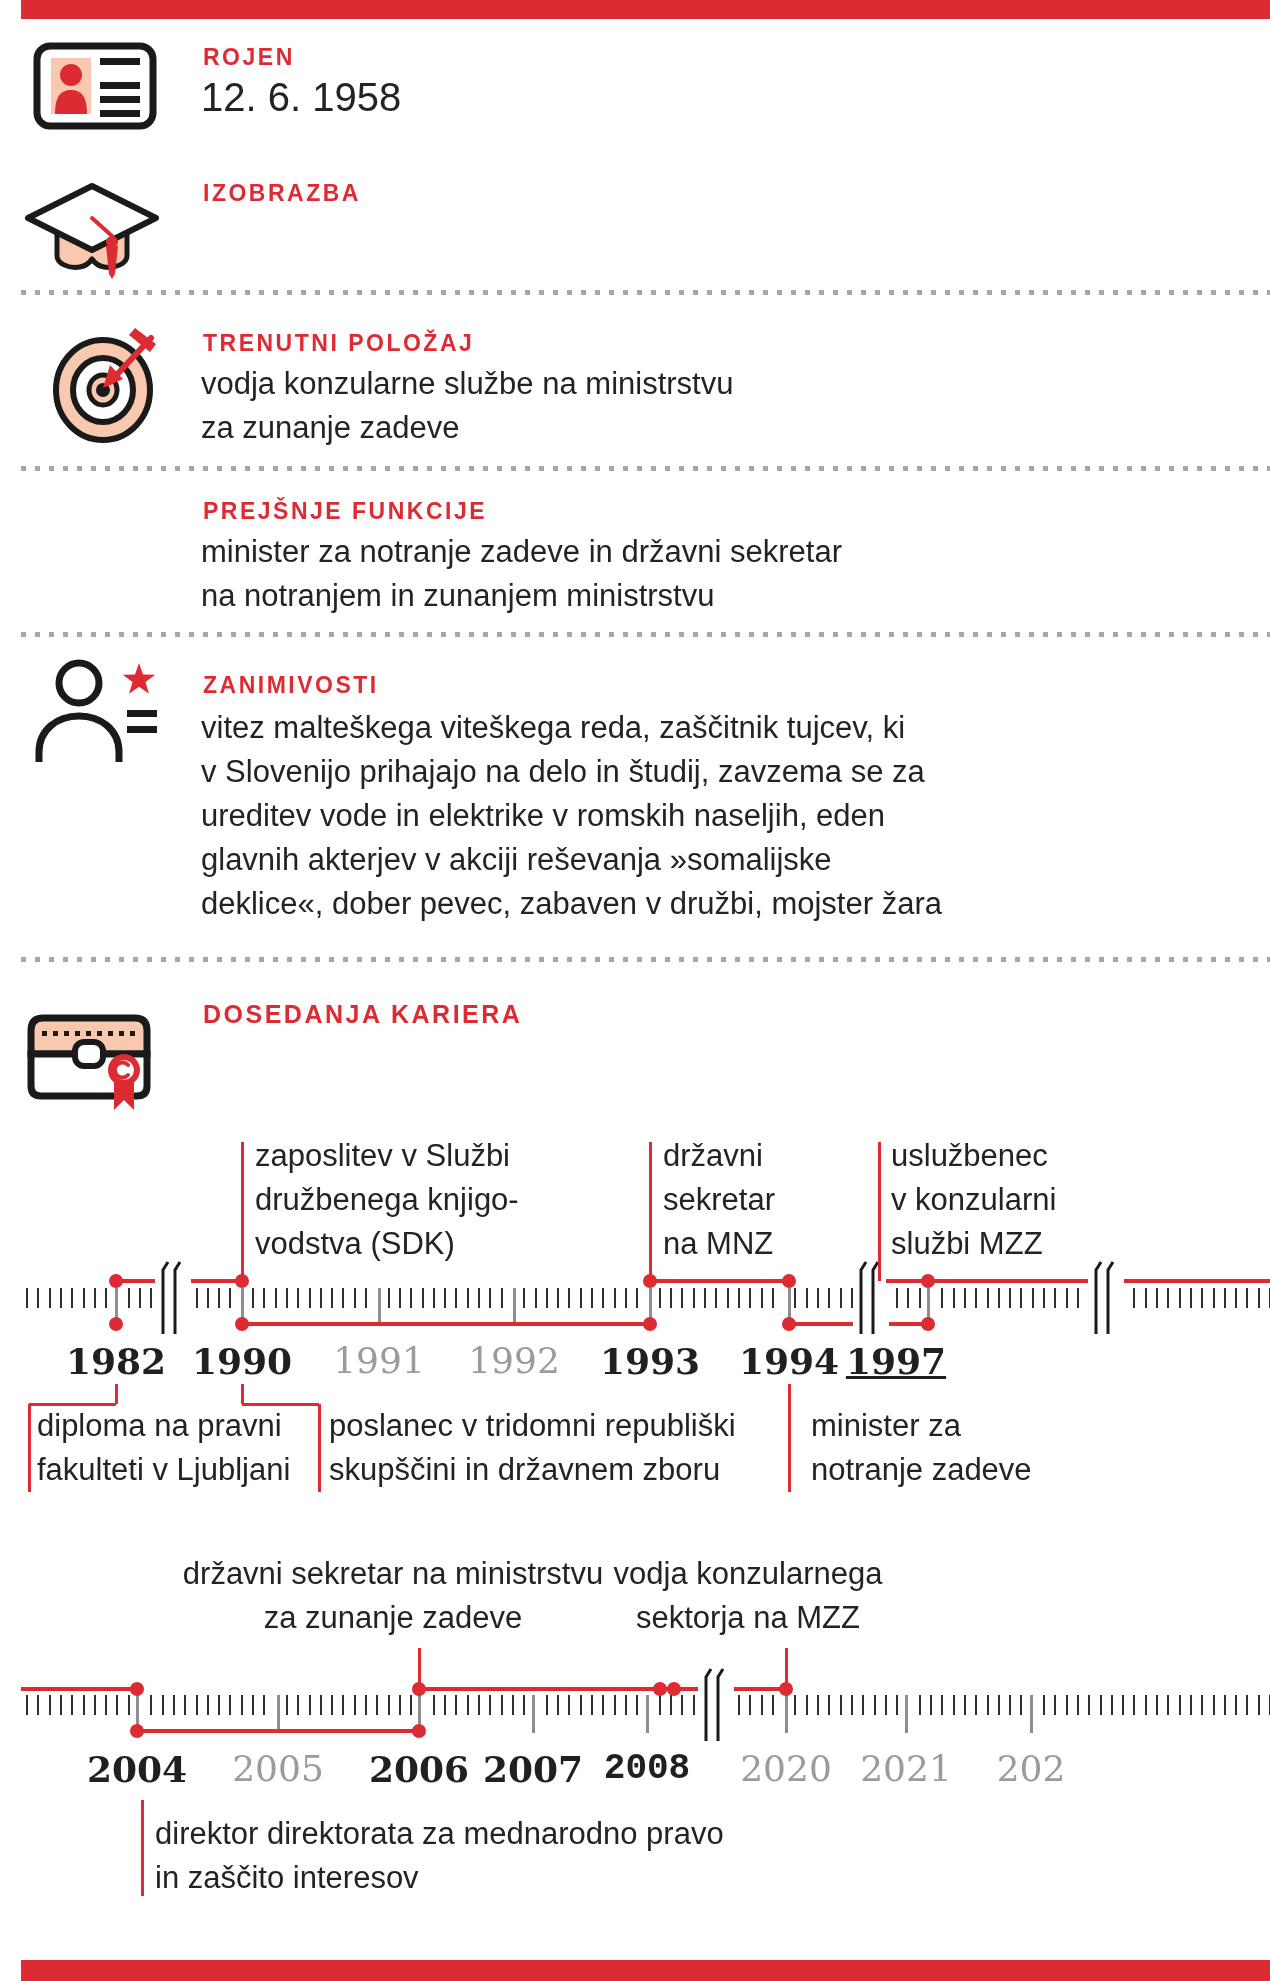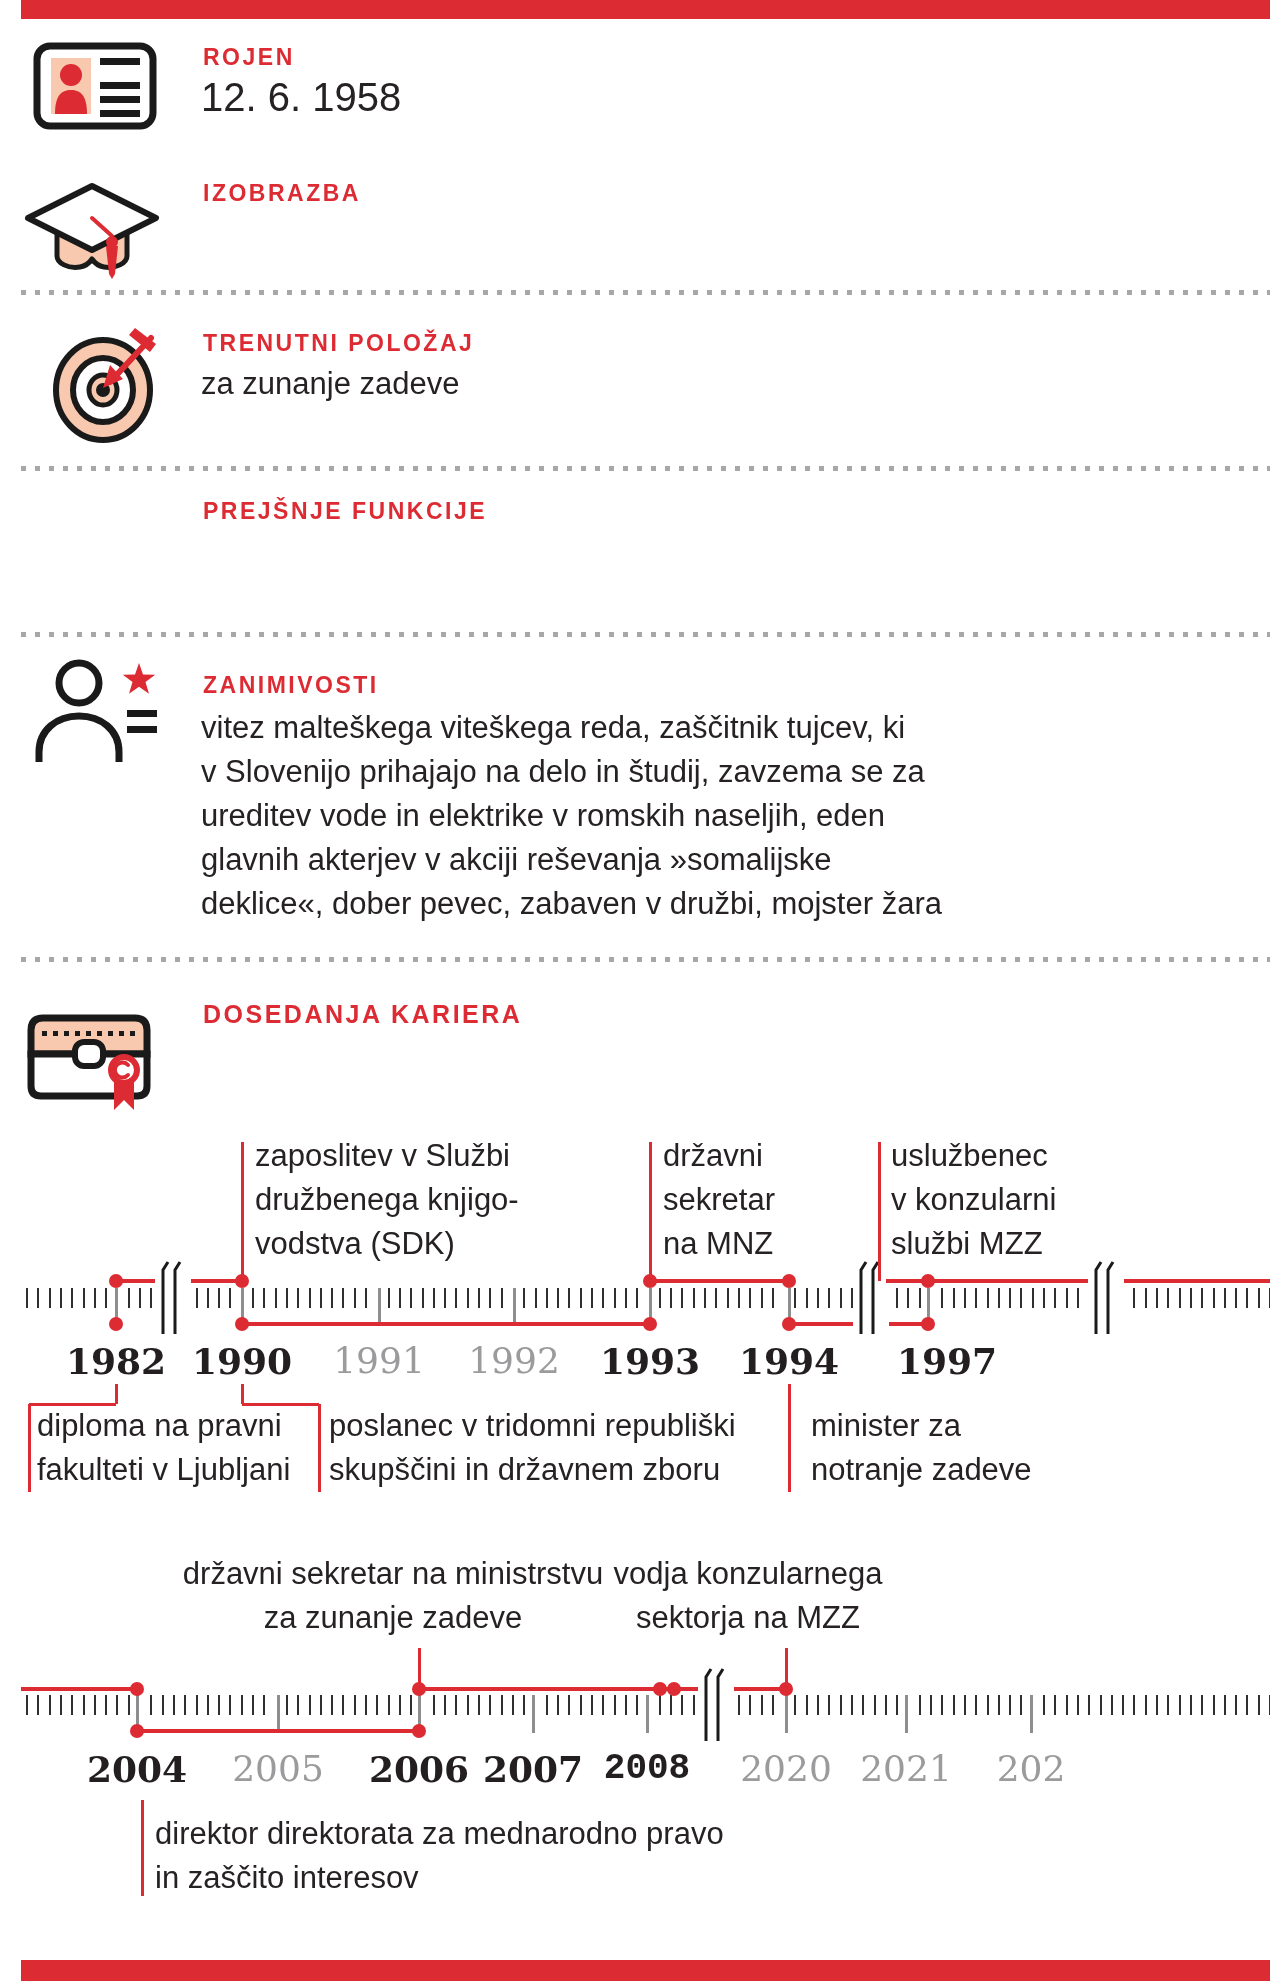--- a/index.html
+++ b/index.html
@@ -67,26 +67,31 @@
       <ellipse cx="52" cy="64" rx="30" ry="32" fill="#fff" stroke="#1a1a1a" stroke-width="6"></ellipse>
       <ellipse cx="52" cy="64" rx="14" ry="15" style="fill:var(--pink)" stroke="#1a1a1a" stroke-width="5"></ellipse>
       <circle cx="52" cy="64" r="7" fill="#1a1a1a"></circle>
       <path d="M100,12 L59,56" fill="none" style="stroke:var(--red)" stroke-width="6" stroke-linecap="round"></path>
       <polygon points="52,62 72,53 59,39" style="fill:var(--red)"></polygon>
       <polygon points="84,2 105,18 99,26 78,9" style="fill:var(--red)"></polygon>
     </svg>
   </span>
   <div class="sec-title" style="left:182px;top:330px">TRENUTNI POLOŽAJ</div>
   <div class="sec-text" style="left:180px;top:362px">
+    <div>vodja konzularne službe na ministrstvu</div>
     <div>za zunanje zadeve</div>
   </div>
 
   <div class="sep" style="top:466px"></div>
 
   <div class="sec-title" style="left:182px;top:498px">PREJŠNJE FUNKCIJE</div>
+  <div class="sec-text" style="left:180px;top:530px">
+    <div>minister za notranje zadeve in državni sekretar</div>
+    <div>na notranjem in zunanjem ministrstvu</div>
+  </div>
 
   <div class="sep" style="top:632px"></div>
 
   <span class="icon" style="left:6px;top:650px">
     <svg width="142" height="116" viewBox="0 0 142 116">
       <path d="M12,112 L12,102 C12,80 30,66 52,66 C74,66 92,80 92,102 L92,112" fill="none" stroke="#1a1a1a" stroke-width="7"></path>
       <circle cx="52" cy="33" r="20" fill="#fff" stroke="#1a1a1a" stroke-width="7"></circle>
       <polygon points="112,13 116,24.5 128.2,24.7 118.5,32.1 122,43.8 112,36.8 102,43.8 105.5,32.1 95.8,24.7 108,24.5" style="fill:var(--red)"></polygon>
       <rect x="100" y="60" width="30" height="7" fill="#1a1a1a"></rect>
       <rect x="100" y="76" width="30" height="7" fill="#1a1a1a"></rect>
@@ -228,21 +233,21 @@
       <div class="year em" style="left: 221px; top: 1340px;">1990</div>
       <div class="ytick" style="left: 357px; top: 1288px; width: 3px; height: 38px;"></div>
       <div class="year" style="left: 358px; top: 1340px;">1991</div>
       <div class="ytick" style="left: 492px; top: 1288px; width: 3px; height: 38px;"></div>
       <div class="year" style="left: 493px; top: 1340px;">1992</div>
       <div class="ytick" style="left: 628px; top: 1288px; width: 3px; height: 38px;"></div>
       <div class="year em" style="left: 629px; top: 1340px;">1993</div>
       <div class="ytick" style="left: 767px; top: 1288px; width: 3px; height: 38px;"></div>
       <div class="year em" style="left: 768px; top: 1340px;">1994</div>
       <div class="ytick" style="left: 906px; top: 1288px; width: 3px; height: 38px;"></div>
-      <div class="year em" style="left: 926px; top: 1340px;">1997</div>
+      <div class="year em" style="left: 875px; top: 1340px; text-decoration: underline;">1997</div>
       <div class="rline" style="left: 95px; top: 1279px; width: 39px;"></div>
       <div class="rline" style="left: 170px; top: 1279px; width: 51px;"></div>
       <div class="rline" style="left: 221px; top: 1322px; width: 408px;"></div>
       <div class="rline" style="left: 629px; top: 1279px; width: 139px;"></div>
       <div class="rline" style="left: 768px; top: 1322px; width: 64px;"></div>
       <div class="rline" style="left: 868px; top: 1322px; width: 39px;"></div>
       <div class="rline" style="left: 858px; top: 1279px; width: 209px;"></div>
       <div class="rline" style="left: 1103px; top: 1279px; width: 167px;"></div>
       <div class="dot" style="left: 88px; top: 1274px;"></div>
       <div class="dot" style="left: 88px; top: 1317px;"></div>

